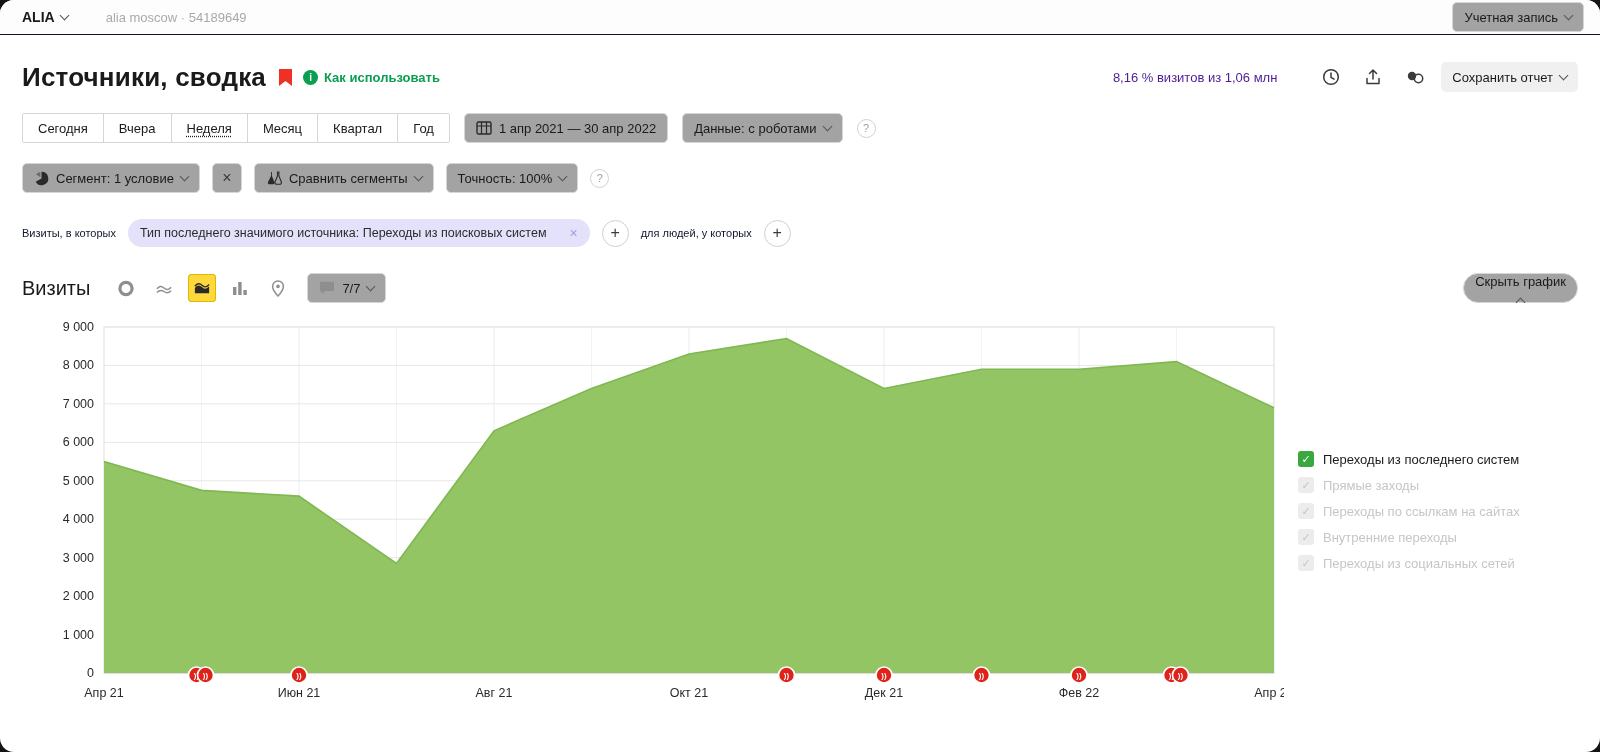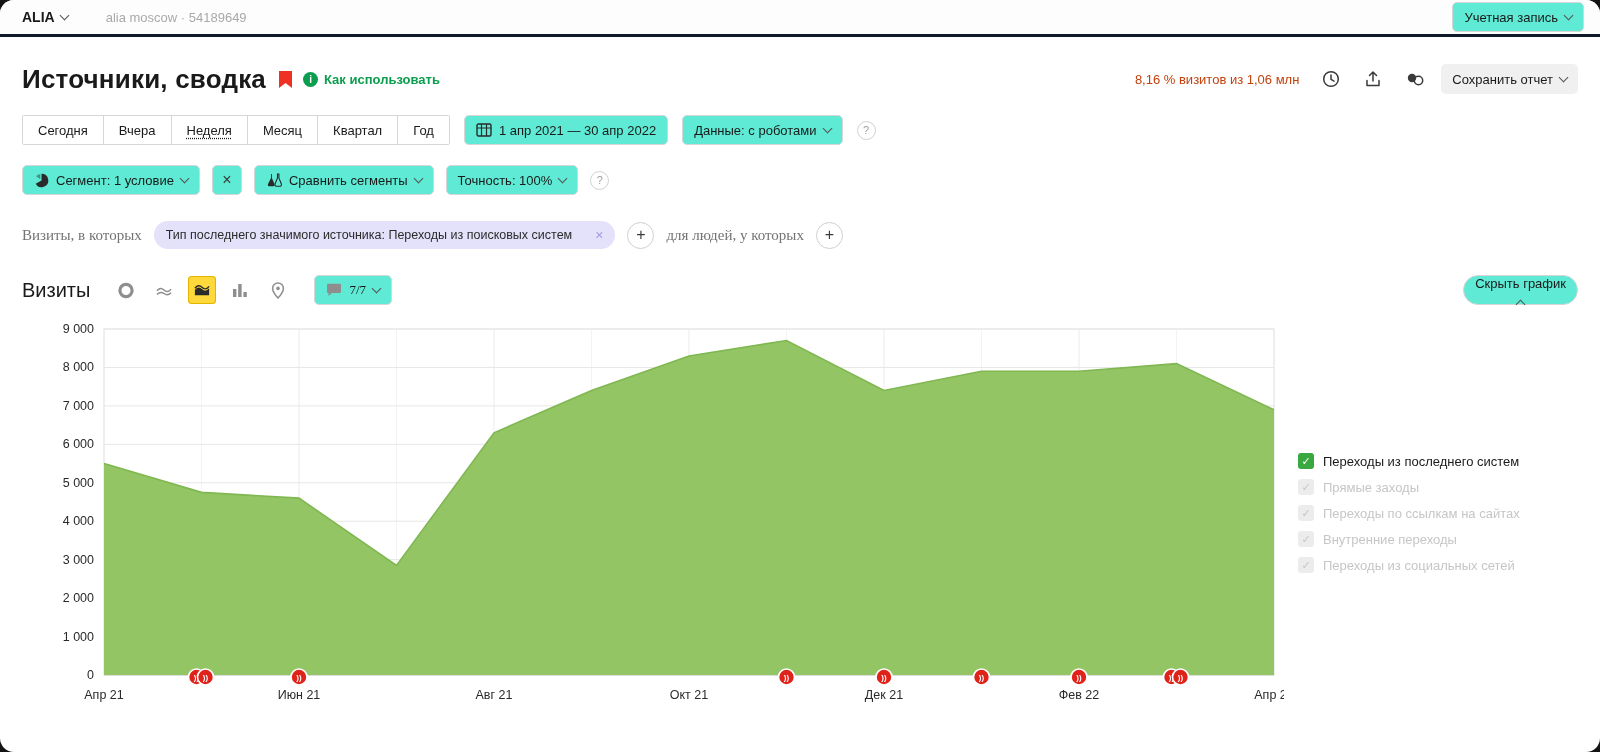--- a/index.html
+++ b/index.html
@@ -1,59 +1,59 @@
 <!DOCTYPE html>
 <html><head>
 <meta charset="utf-8">
 <style>
   html,body{margin:0;padding:0;background:#141414;font-family:"Liberation Sans",sans-serif;}
   .card{position:relative;width:1600px;height:752px;background:#fff;border-radius:14px;overflow:hidden;color:#1a1a1a;}
   
-  .topbar{height:34px;display:flex;align-items:center;background:#fdfdfd;border-bottom:3px solid #0f172a;padding:0 16px 0 22px;}
+  .topbar{height:34px;display:flex;align-items:center;background:#fdfdfd;border-bottom:1px solid #0f172a;padding:0 16px 0 22px;}
   .acct{display:flex;align-items:center;gap:6px;font-size:14px;font-weight:bold;cursor:pointer;}
   .counter-info{margin-left:38px;font-size:13px;color:#a9a9a9;}
   .topbar-spacer{flex:1}
   
   .chev{display:inline-block;width:6px;height:6px;border-right:1.5px solid #555;border-bottom:1.5px solid #555;flex:none;}
   .chev.down{transform:rotate(45deg);margin-top:-3px;}
   .chev.up{transform:rotate(-135deg);margin-top:3px;}
-  .btn{display:inline-flex;align-items:center;gap:7px;background:#5eead4;border:1px solid #d6d6d6;border-radius:5px;height:30px;padding:0 11px;font-size:13px;font-family:inherit;color:#1a1a1a;cursor:pointer;white-space:nowrap;}
+  .btn{display:inline-flex;align-items:center;gap:7px;background:#a3a3a3;border:1px solid #d6d6d6;border-radius:5px;height:30px;padding:0 11px;font-size:13px;font-family:inherit;color:#1a1a1a;cursor:pointer;white-space:nowrap;}
   .btn.flat{border:none;background:#f0f0f0;}
   .btn.pill{border-radius:16px;flex-direction:column;}
   .iconbtn{display:inline-flex;align-items:center;justify-content:center;width:32px;height:32px;border:none;background:transparent;cursor:pointer;border-radius:5px;}
   .qmark{display:inline-flex;align-items:center;justify-content:center;width:17px;height:17px;border-radius:50%;border:1px solid #d2d2d2;color:#9d9d9d;font-size:11px;background:#fff;cursor:pointer;flex:none;}
   .content{padding:0 22px;}
   
   .header-row{display:flex;align-items:center;margin-top:22px;height:40px;}
   .page-title{font-size:26px;font-weight:bold;letter-spacing:.2px;}
   .bookmark{margin:0 10px 0 12px;display:flex;}
   .howto{display:flex;align-items:center;gap:6px;color:#0c9e4f;font-size:13px;font-weight:bold;cursor:pointer;}
   .info-dot{width:15px;height:15px;border-radius:50%;background:#0c9e4f;color:#fff;font-size:10px;font-weight:bold;display:flex;align-items:center;justify-content:center;}
   .header-right{margin-left:auto;display:flex;align-items:center;gap:10px;}
-  .sample-info{font-size:13px;color:#c2410c;margin-right:6px;}
+  .sample-info{font-size:13px;color:#4c1d95;margin-right:28px;}
   
   .row{display:flex;align-items:center;gap:14px;}
   .period-row{margin-top:16px;}
   .period-group{display:inline-flex;border:1px solid #d6d6d6;border-radius:2px;overflow:hidden;}
   .period-btn{background:#fff;border:none;border-right:1px solid #d6d6d6;height:28px;padding:0 15px;font-size:13px;font-family:inherit;cursor:pointer;color:#1a1a1a;}
   .period-btn:last-child{border-right:none;}
   .period-btn.active{text-decoration:underline dotted;text-underline-offset:3px;}
   .segment-row{margin-top:20px;gap:12px;}
   .seg-close{width:30px;justify-content:center;padding:0;}
   .filter-row{margin-top:26px;gap:12px;}
-  .muted-label{font-size:15px;color:#737373;font-family:Liberation Serif, serif;}
+  .muted-label{font-size:11px;color:#0f172a;}
   .chip{display:inline-flex;align-items:center;gap:23px;background:#e4e1fa;border-radius:15px;padding:6px 12px;font-size:12.5px;color:#2b2b2b;cursor:pointer;}
   .chip .x{color:#a59ce5;font-size:14px;cursor:pointer;}
   .plus-btn{width:27px;height:27px;border-radius:50%;border:1px solid #cfcfcf;background:#fff;color:#3a3a3a;font-size:16px;display:inline-flex;align-items:center;justify-content:center;cursor:pointer;}
   
   .chart-header{margin-top:26px;gap:10px;}
   .chart-title{font-size:20px;margin-right:12px;}
   .ctype{width:28px;height:28px;display:inline-flex;align-items:center;justify-content:center;border:none;background:transparent;border-radius:4px;cursor:pointer;}
   .ctype.active{background:#ffd93b;box-shadow:inset 0 0 0 1px #e3b400;}
-  .comments-btn{margin-left:12px;font-family:Liberation Serif, serif;}
+  .comments-btn{margin-left:5px;}
   .hide-chart{margin-left:auto;}
   
   .chart-row{display:flex;margin-top:10px;}
   .legend{width:280px;margin-left:14px;margin-top:128px;}
   .legend-item{display:flex;align-items:center;gap:9px;margin:10px 0;font-size:13px;cursor:pointer;}
   .legend-item.inactive{color:#c6c6c6;}
   .cb{width:16px;height:16px;border-radius:3px;display:flex;align-items:center;justify-content:center;font-size:11px;flex:none;}
   .cb.on{background:#39a83e;color:#fff;}
   .cb.off{background:#ececec;color:#c4c4c4;}
 </style>

